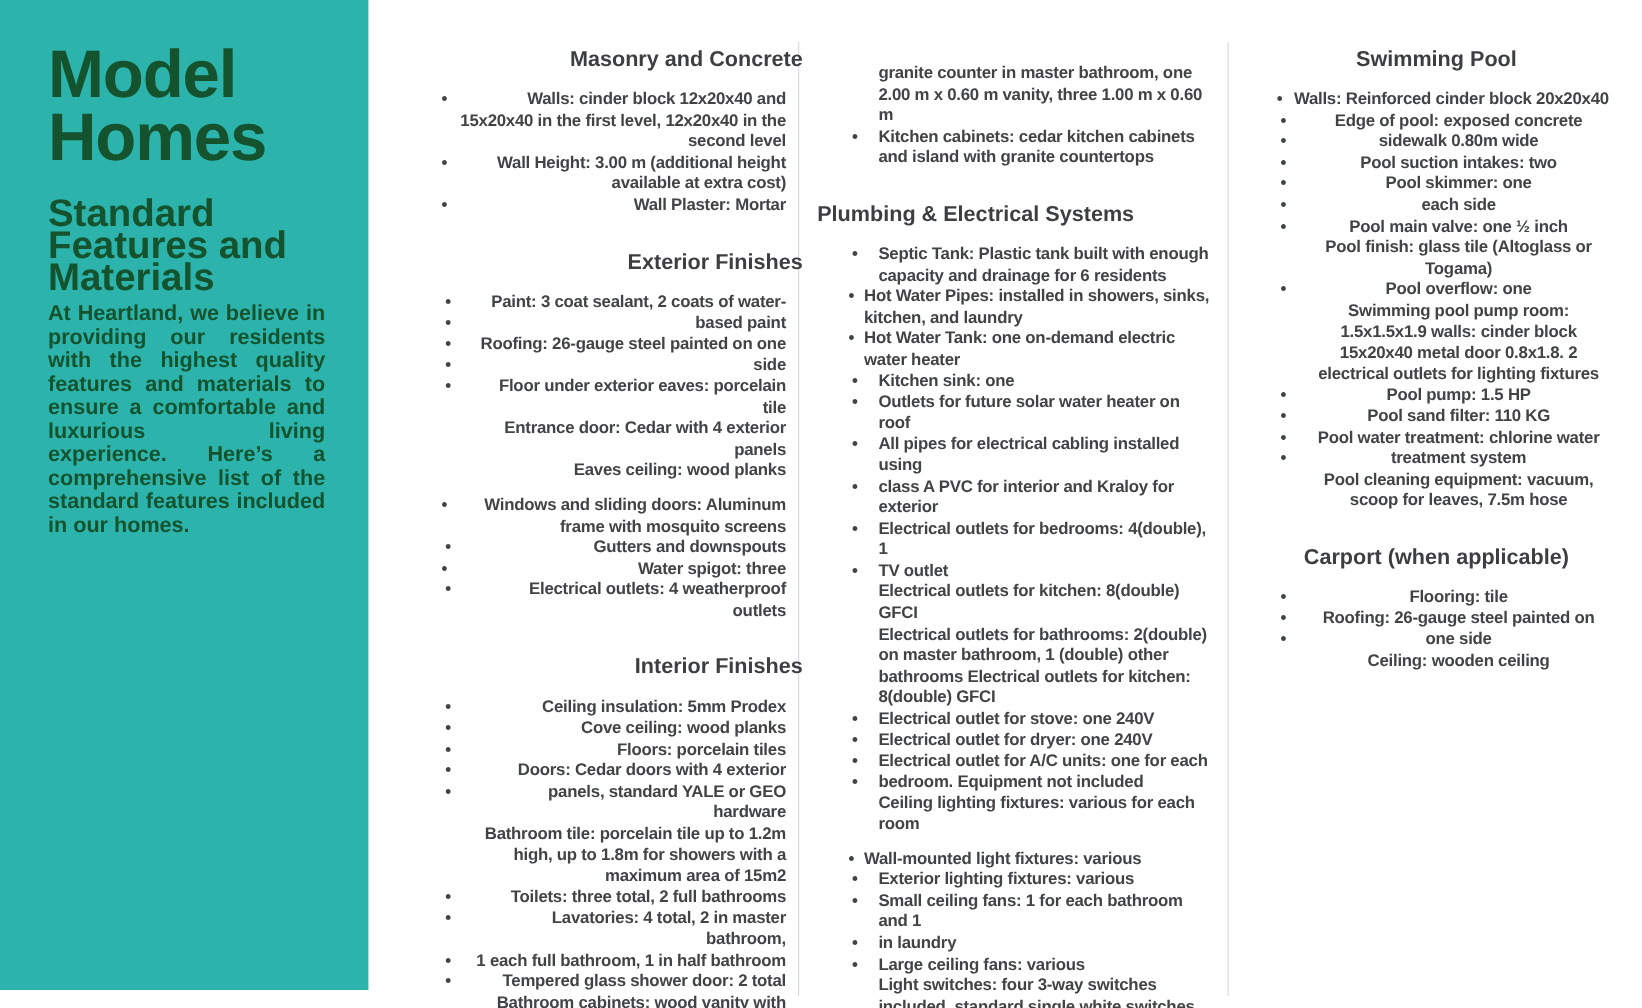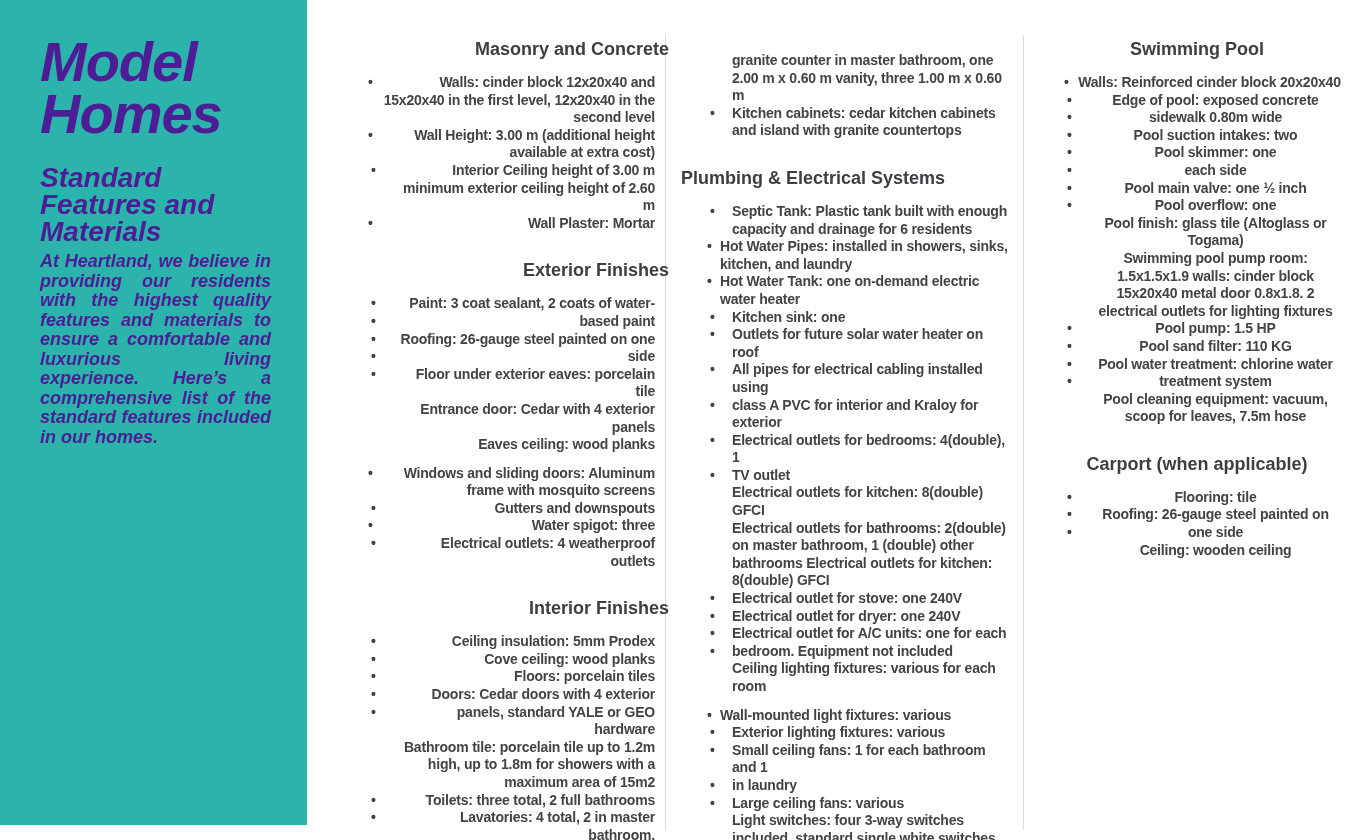--- a/index.html
+++ b/index.html
@@ -12,21 +12,21 @@
   
   .sidebar{
     position:absolute;left:0;top:0;width:307px;height:825px;
     background:#2bb3ac;color:#ffffff;box-sizing:border-box;
     padding:36px 36px 0 40px;
   }
   .side-title{
     font-size:56px;font-weight:bold;line-height:52px;letter-spacing:-1px;
   }
   .side-subtitle{
-    margin-top:24px;font-size:28px;font-weight:bold;line-height:27px;
+    margin-top:24px;font-size:32px;font-weight:bold;line-height:27px;
   }
   .side-intro{
     margin-top:7px;font-size:18px;font-weight:bold;line-height:19.5px;
     text-align:justify;
   }
   
   .col{position:absolute;top:38px;color:#414345;}
   #col-1{left:342px;width:327px;}
   #col-2{left:681px;width:344px;}
   #col-3{left:1038px;width:318px;}
@@ -49,38 +49,37 @@
   
   .divider{
     position:absolute;top:35px;width:1px;height:795px;background:#d9dadb;
   }
   #divider-1{left:665px;}
   #divider-2{left:1023px;}
 </style>
 </head>
 <body style="background: rgb(255, 255, 255);">
 
-<aside class="sidebar" style="background: rgb(43, 179, 172); color: #4c1d95; font-style: italic;">
+<aside class="sidebar" style="background: rgb(43, 179, 172); color: #14532d;">
   <div class="side-title">
     <div>Model</div>
     <div>Homes</div>
   </div>
   <div class="side-subtitle">Standard Features and Materials</div>
   <p class="side-intro">At Heartland, we believe in providing our residents with the highest quality features and materials to ensure a comfortable and luxurious living experience. Here’s a comprehensive list of the standard features included in our homes.</p>
 </aside>
 
 <div class="divider" id="divider-1" style="background: rgb(217, 218, 219);"></div>
 <div class="divider" id="divider-2" style="background: rgb(217, 218, 219);"></div>
 
 <section class="col" id="col-1" style="color: rgb(65, 67, 69); text-align: right;">
     <h2 class="sec-heading">Masonry and Concrete</h2>
     <div class="list">
       <div class="item indent0 bulleted">Walls: cinder block 12x20x40 and 15x20x40 in the first level, 12x20x40 in the second level</div>
       <div class="item indent0 bulleted">Wall Height: 3.00 m (additional height available at extra cost)</div>
-      <div class="item indent1 bulleted">Interior Ceiling height of 3.00 m minimum exterior ceiling height of 2.60 m</div>
       <div class="item indent0 bulleted">Wall Plaster: Mortar</div>
     </div>
     <h2 class="sec-heading">Exterior Finishes</h2>
     <div class="list">
       <div class="item indent1 bulleted">Paint: 3 coat sealant, 2 coats of water-</div>
       <div class="item indent1 bulleted">based paint</div>
       <div class="item indent1 bulleted">Roofing: 26-gauge steel painted on one</div>
       <div class="item indent1 bulleted">side</div>
       <div class="item indent1 bulleted">Floor under exterior eaves: porcelain tile</div>
       <div class="item indent1">Entrance door: Cedar with 4 exterior panels</div>
@@ -139,22 +138,22 @@
 <section class="col" id="col-3" style="color: rgb(65, 67, 69); text-align: center;">
     <h2 class="sec-heading">Swimming Pool</h2>
     <div class="list">
       <div class="item indent0 bulleted">Walls: Reinforced cinder block 20x20x40</div>
       <div class="item indent1 bulleted">Edge of pool: exposed concrete</div>
       <div class="item indent1 bulleted">sidewalk 0.80m wide</div>
       <div class="item indent1 bulleted">Pool suction intakes: two</div>
       <div class="item indent1 bulleted">Pool skimmer: one</div>
       <div class="item indent1 bulleted">each side</div>
       <div class="item indent1 bulleted">Pool main valve: one ½ inch</div>
+      <div class="item indent1">Pool finish: glass tile (Altoglass or Togama)</div>
       <div class="item indent1 bulleted">Pool overflow: one</div>
-      <div class="item indent1">Pool finish: glass tile (Altoglass or Togama)</div>
       <div class="item indent1">Swimming pool pump room: 1.5x1.5x1.9 walls: cinder block 15x20x40 metal door 0.8x1.8. 2 electrical outlets for lighting fixtures</div>
       <div class="item indent1 bulleted">Pool pump: 1.5 HP</div>
       <div class="item indent1 bulleted">Pool sand filter: 110 KG</div>
       <div class="item indent1 bulleted">Pool water treatment: chlorine water</div>
       <div class="item indent1 bulleted">treatment system</div>
       <div class="item indent1">Pool cleaning equipment: vacuum, scoop for leaves, 7.5m hose</div>
     </div>
     <h2 class="sec-heading">Carport (when applicable)</h2>
     <div class="list">
       <div class="item indent1 bulleted">Flooring: tile</div>

